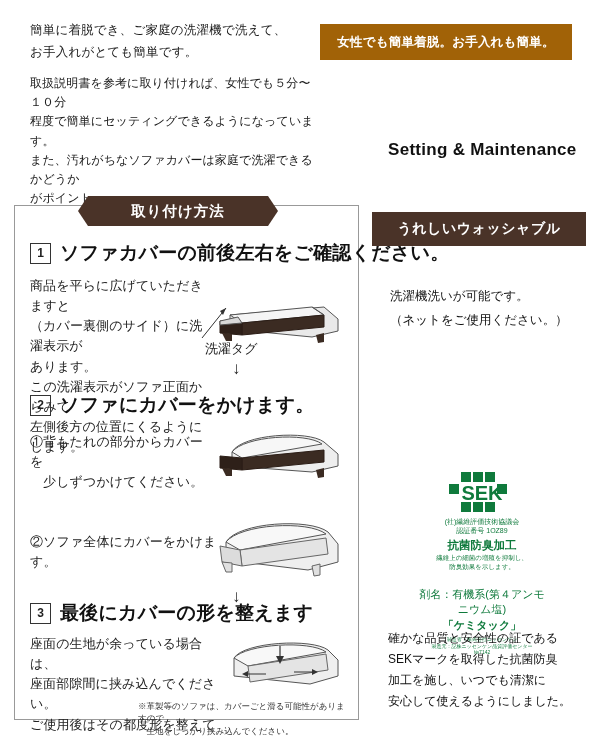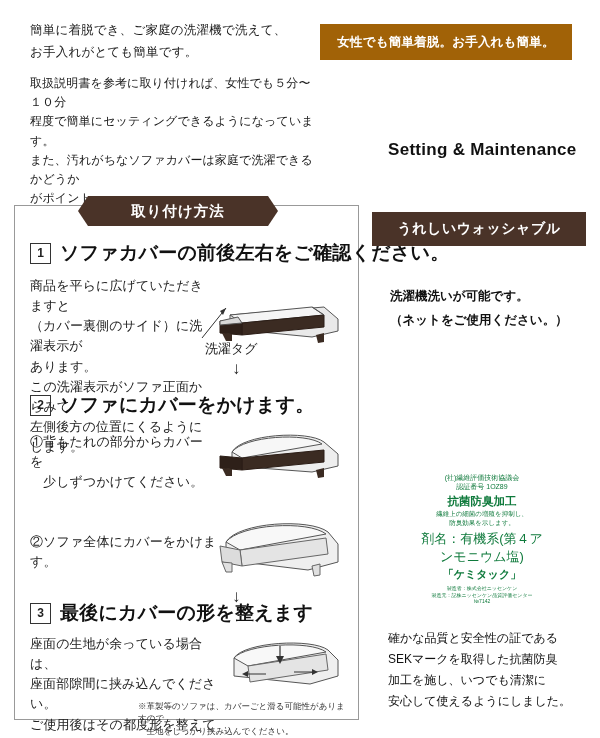--- a/index.html
+++ b/index.html
@@ -228,23 +228,23 @@
     color: #0f7a3c;
     margin-top: 2px;
   }
   .sek-desc {
     font-size: 6.5px;
     line-height: 1.35;
     color: #0f7a3c;
     margin-top: 1px;
   }
   .sek-name {
-    font-size: 13px;
-    color: #0f7a3c;
-    margin-top: 3px;
+    font-size: 11px;
+    color: #0f7a3c;
+    margin-top: 16px;
   }
   .sek-brand {
     font-size: 11px;
     font-weight: bold;
     color: #0f7a3c;
     margin-top: 1px;
   }
   .sek-fine {
     font-size: 5px;
     line-height: 1.3;
@@ -361,25 +361,41 @@
     <line x1="22" y1="46" x2="44" y2="46" stroke="#333" stroke-width="1"></line>
     <polygon points="20,46 26,43 26,49" fill="#333"></polygon>
     <line x1="72" y1="44" x2="94" y2="44" stroke="#333" stroke-width="1"></line>
     <polygon points="96,44 90,41 90,47" fill="#333"></polygon>
   </svg>
 
   <div class="note" style="left:138px; top:700px; width:215px; white-space: pre-line;">※革製等のソファは、カバーごと滑る可能性がありますので
 　生地をしっかり挟み込んでください。</div>
 
   <div class="wash-banner">うれしいウォッシャブル</div>
-  <div class="wash-text" style="white-space: pre-line; font-weight: bold;">洗濯機洗いが可能です。
+  <div class="wash-text" style="white-space: pre-line;">洗濯機洗いが可能です。
 （ネットをご使用ください。）</div>
 
 
   <div class="sek-box">
+    <div class="sek-mark">
+      <svg width="86" height="44" viewBox="0 0 86 44">
+        <rect x="0" y="0" width="86" height="44" fill="#ffffff"></rect>
+        <g fill="#0f7a3c">
+          <rect x="22" y="2" width="10" height="10"></rect>
+          <rect x="34" y="2" width="10" height="10"></rect>
+          <rect x="46" y="2" width="10" height="10"></rect>
+          <rect x="10" y="14" width="10" height="10"></rect>
+          <rect x="58" y="14" width="10" height="10"></rect>
+          <rect x="22" y="32" width="10" height="10"></rect>
+          <rect x="34" y="32" width="10" height="10"></rect>
+          <rect x="46" y="32" width="10" height="10"></rect>
+        </g>
+        <text x="43" y="30" text-anchor="middle" font-family="Liberation Sans, sans-serif" font-size="20" font-weight="bold" fill="#0f7a3c">SEK</text>
+      </svg>
+    </div>
     <div class="sek-sub" style="white-space: pre-line;">(社)繊維評価技術協議会
 認証番号 1OZ89</div>
     <div class="sek-title">抗菌防臭加工</div>
     <div class="sek-desc" style="white-space: pre-line;">繊維上の細菌の増殖を抑制し、
 防臭効果を示します。</div>
     <div class="sek-name">剤名：有機系(第４アンモニウム塩)</div>
     <div class="sek-brand">「ケミタック」</div>
     <div class="sek-fine" style="white-space: pre-line;">製造者：株式会社ニッセンケン
 製造元：記株ニッセンケン品質評価センター</div>
     <div class="sek-code">№7142</div>

